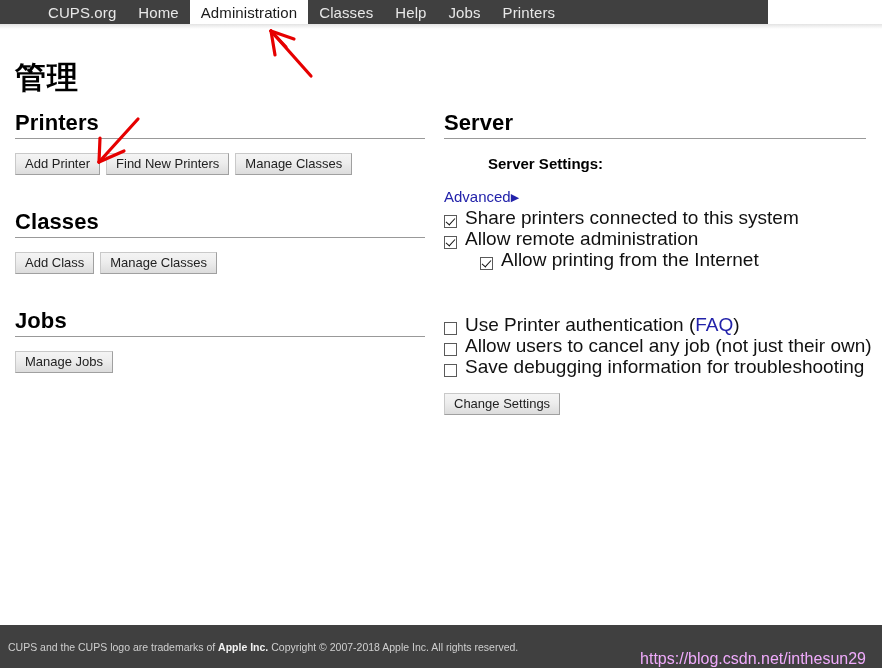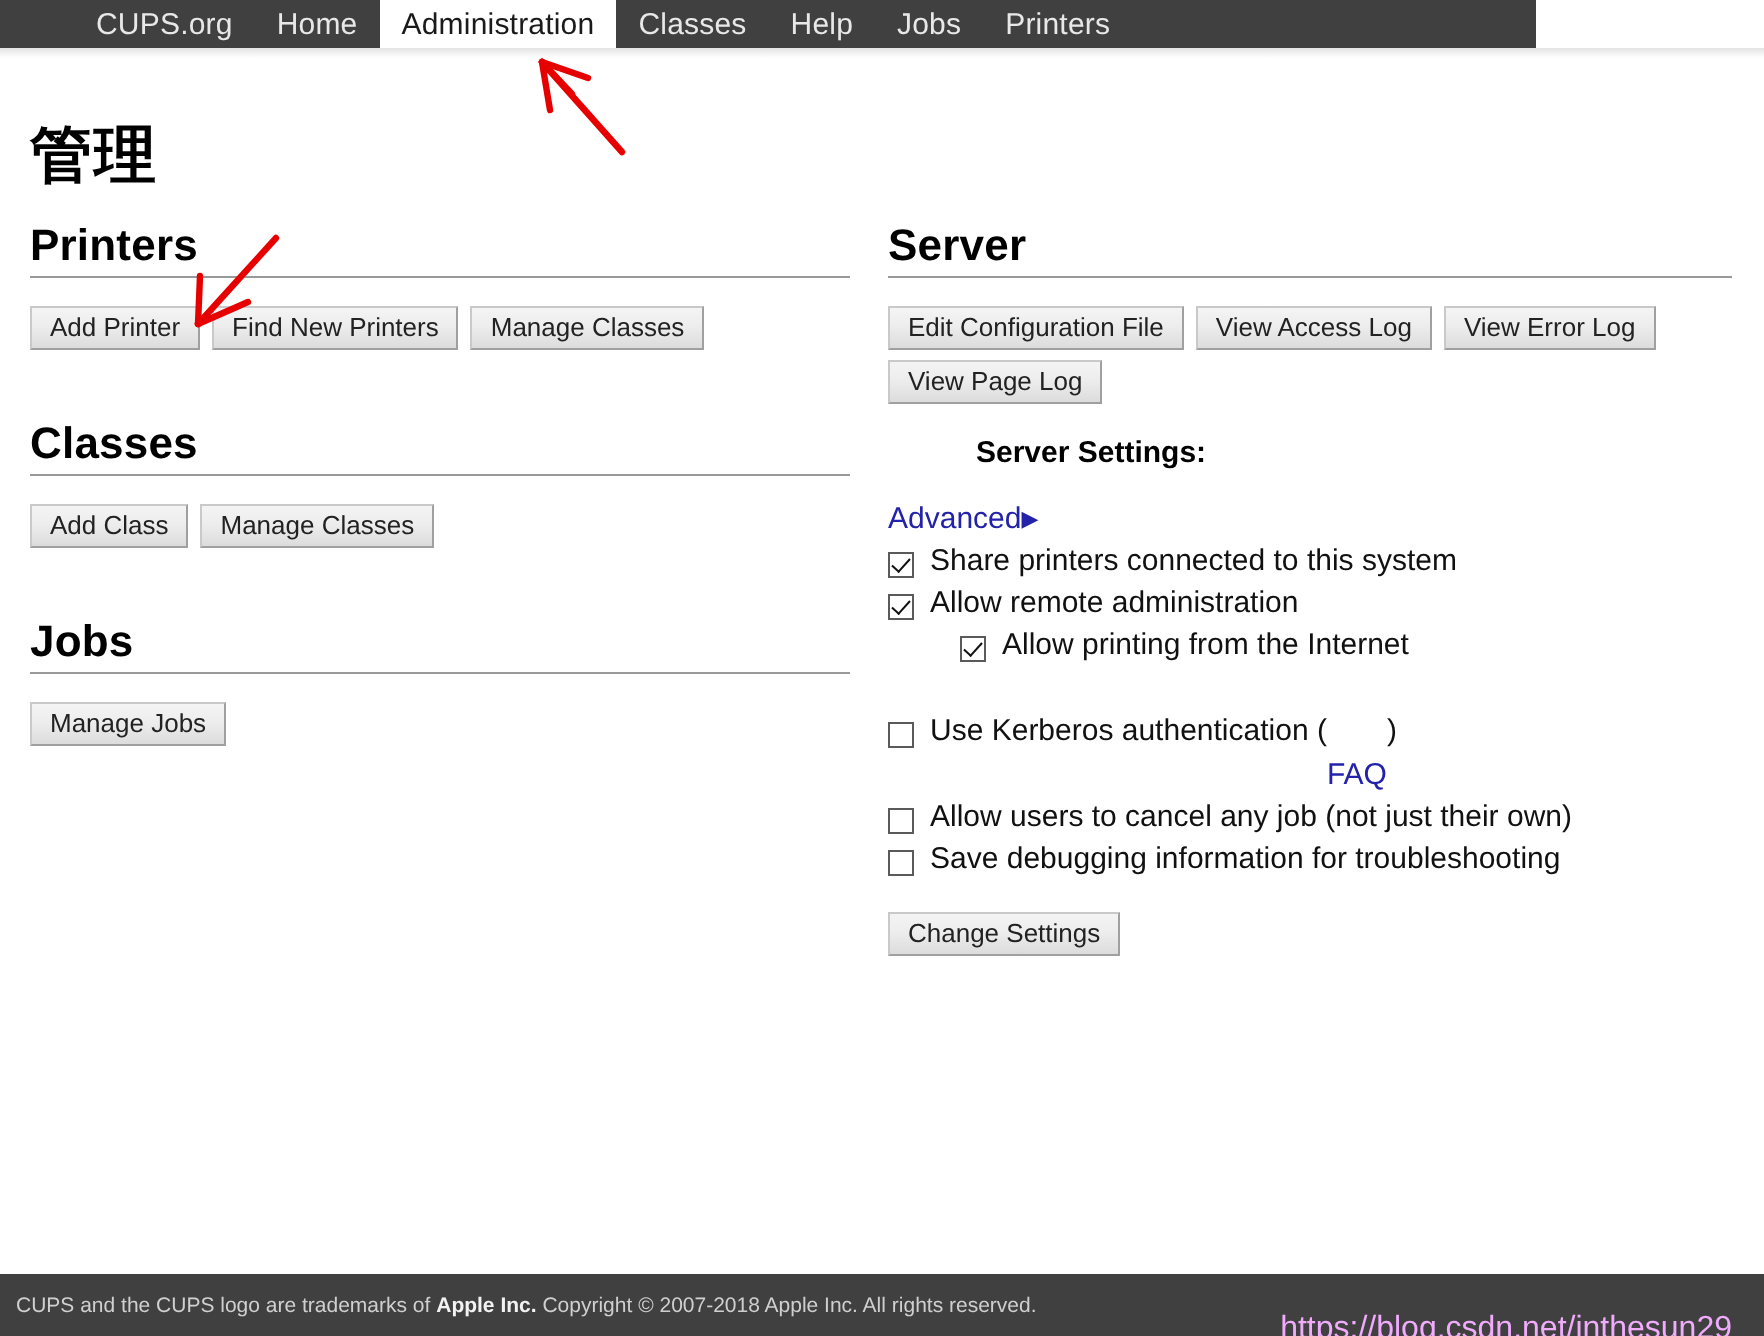--- a/index.html
+++ b/index.html
@@ -125,22 +125,22 @@
     cursor: pointer;
   }
   #advanced-link .tri {
     font-size: 11px;
     color: #2222aa;
     vertical-align: 1px;
   }
   .opt-list { margin: 0; }
   .opt {
     display: flex;
-    align-items: center;
-    font-size: 15px;
+    align-items: flex-end;
+    font-size: 19px;
     color: #111111;
     line-height: 20px;
     margin-bottom: 1px;
     white-space: nowrap;
   }
   .opt.nested { padding-left: 36px; }
   .cbox {
     width: 13px;
     height: 13px;
     border: 1px solid #5a5a5a;
@@ -164,21 +164,21 @@
   }
   .opt .lnk { color: #2222aa; cursor: pointer; margin-top: 44px; }
   #change-settings-wrap { margin-top: 16px; }
 
   
   #footer {
     position: absolute;
     left: 0;
     bottom: 0;
     width: 882px;
-    height: 31px;
+    height: 43px;
     background: #404040;
     display: flex;
     align-items: center;
     justify-content: space-between;
     padding: 0 8px 0 8px;
   }
   #footer-text {
     font-size: 10.5px;
     color: #cfcfcf;
     white-space: nowrap;
@@ -246,26 +246,20 @@
     </div>
   </div>
 
 </div>
 
 <div class="column" id="right-column">
 
   <div class="section">
     <h2 class="section-title">Server</h2>
     <div class="rule"></div>
-    <div class="btn-row">
-      <button class="btn">Edit Configuration File</button>
-      <button class="btn">View Access Log</button>
-      <button class="btn">View Error Log</button>
-      <button class="btn">View Page Log</button>
-    </div>
   </div>
 
   <div class="section">
     <div id="server-settings-label">Server Settings:</div>
 
     <div id="advanced-link">
       <span>Advanced</span><span class="tri">▶</span>
     </div>
 
     <div class="opt-list">
@@ -280,21 +274,21 @@
         <span>Allow remote administration</span>
       </div>
 
       <div class="opt nested">
         <span class="cbox checked"></span>
         <span>Allow printing from the Internet</span>
       </div>
 
       <div class="opt">
         <span class="cbox"></span>
-        <span>Use Kerberos authentication (</span>
+        <span>Use Printer authentication (</span>
           <span class="lnk">FAQ</span>
           <span>)</span>
       </div>
 
       <div class="opt">
         <span class="cbox"></span>
         <span>Allow users to cancel any job (not just their own)</span>
       </div>
 
       <div class="opt">

